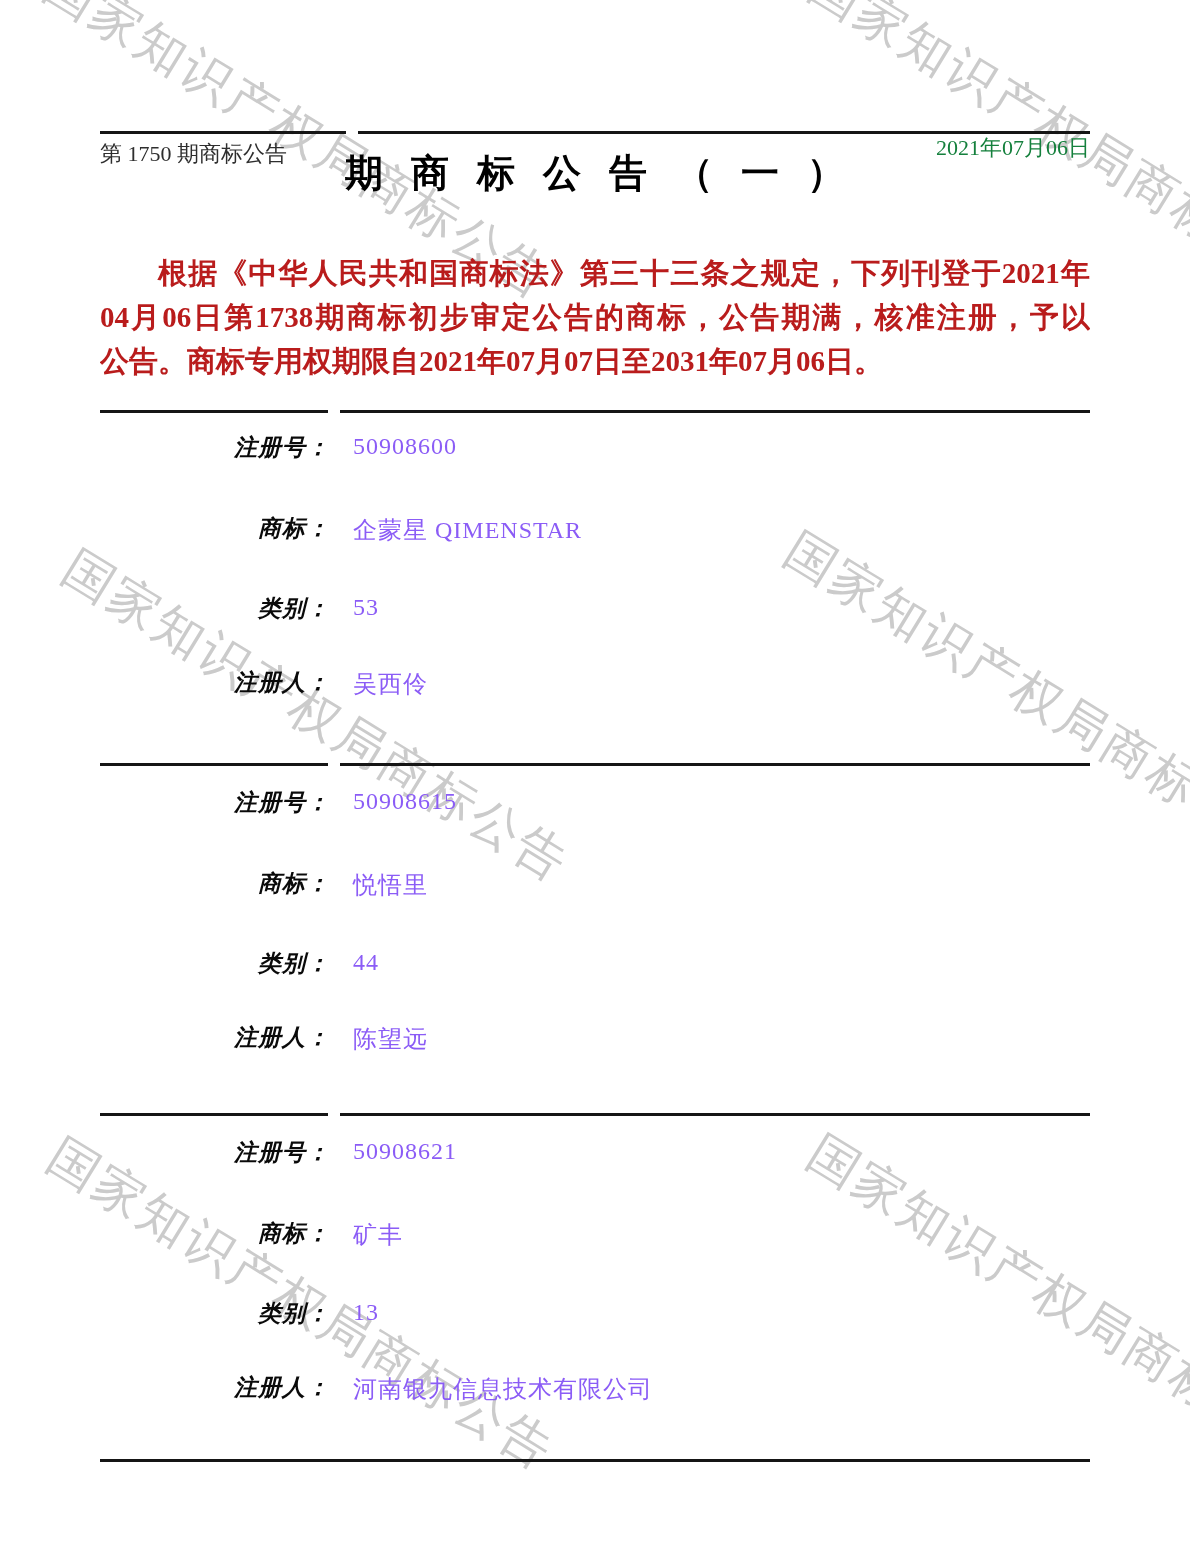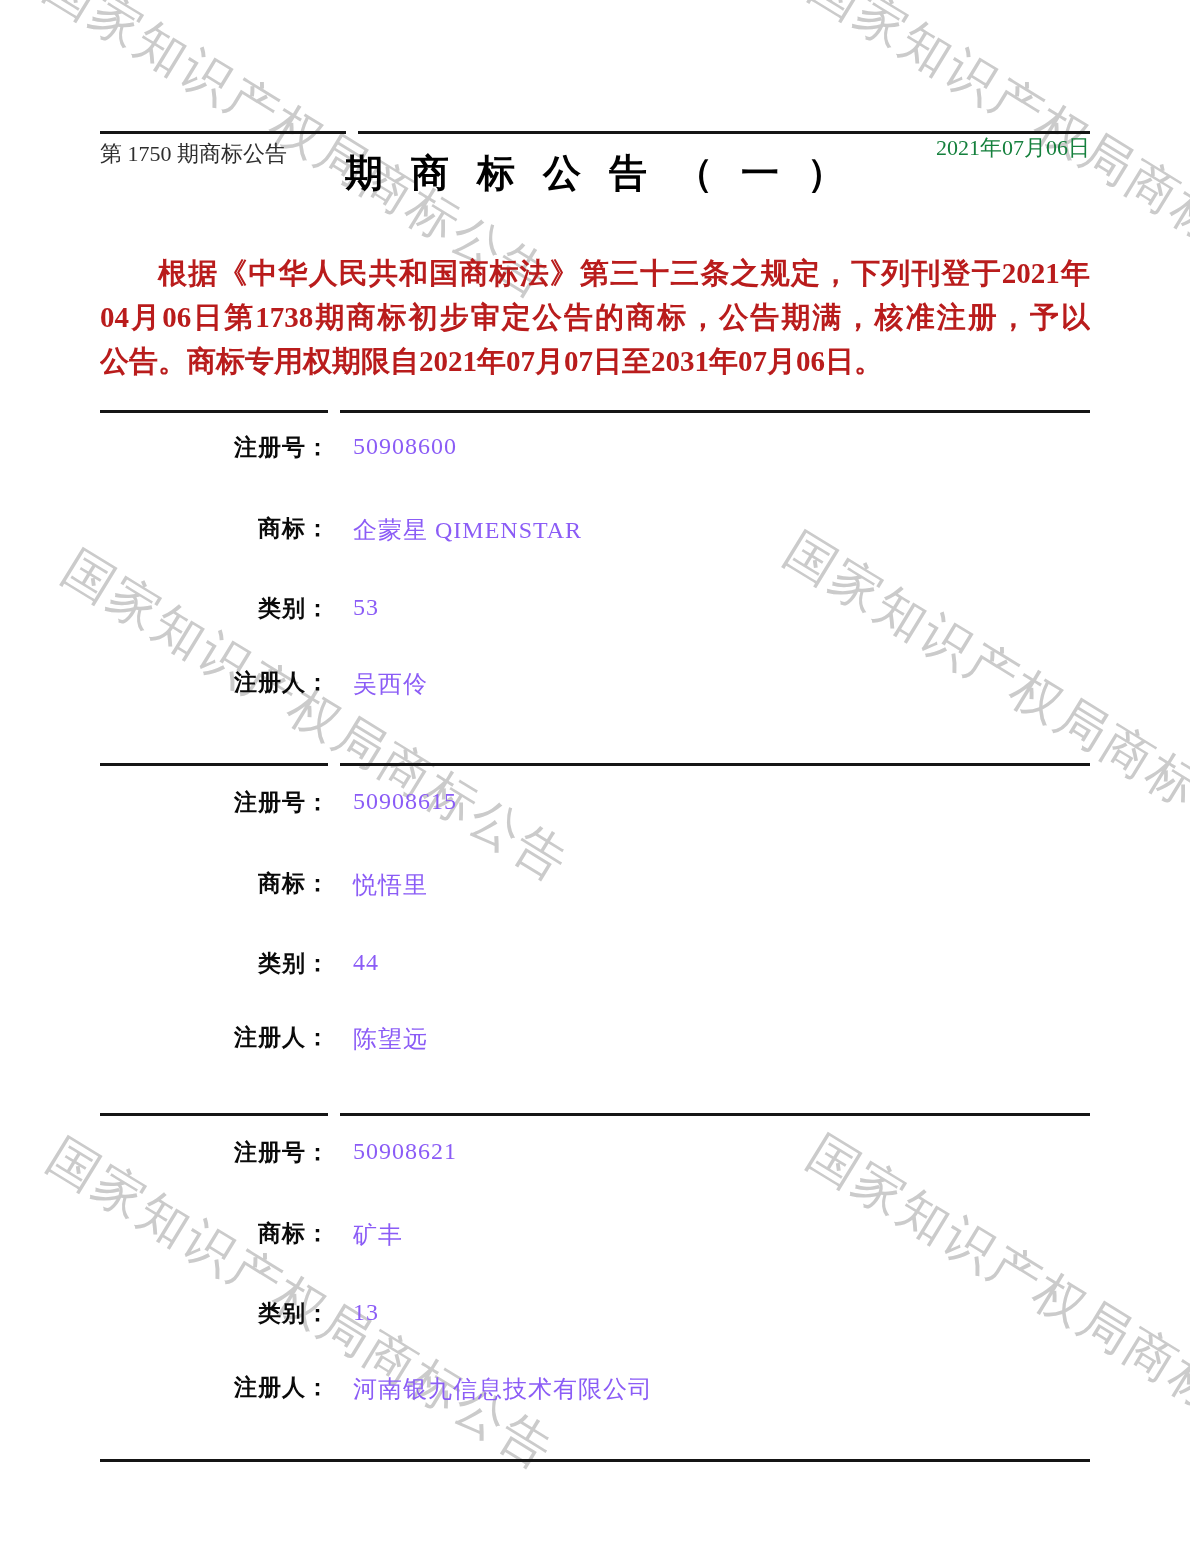--- a/index.html
+++ b/index.html
@@ -86,20 +86,21 @@
   .field-1{top:0;}
   .field-2{top:81px;}
   .field-3{top:161px;}
   .field-4{top:235px;}
   .f-label{
     position:absolute;left:0;top:0;width:230px;
     text-align:right;
     font-family:"Liberation Sans","DejaVu Sans",sans-serif;
     font-weight:700;font-size:23px;color:#0a0a0a;
     letter-spacing:1px;
+    font-style:italic;
   }
   .f-value{
     position:absolute;left:253px;top:1px;
     font-size:24px;color:#8b5cf6;
     letter-spacing:1px;
   }
 </style>
 </head>
 <body>
 

